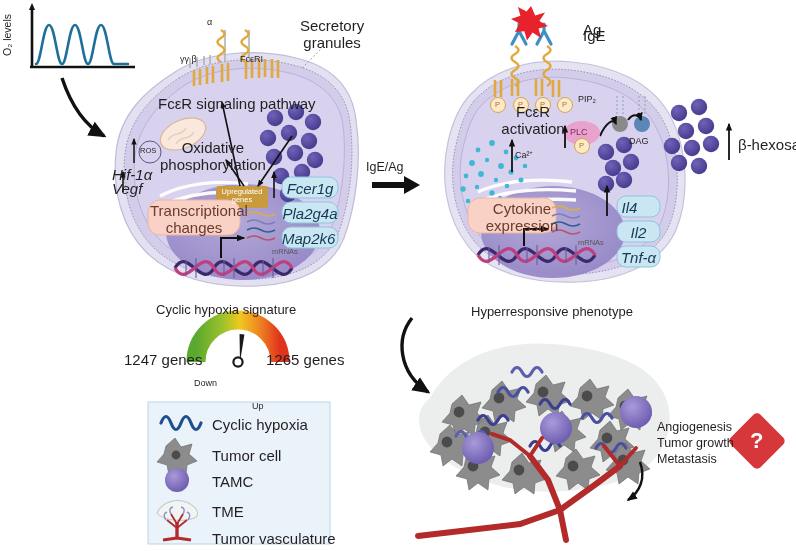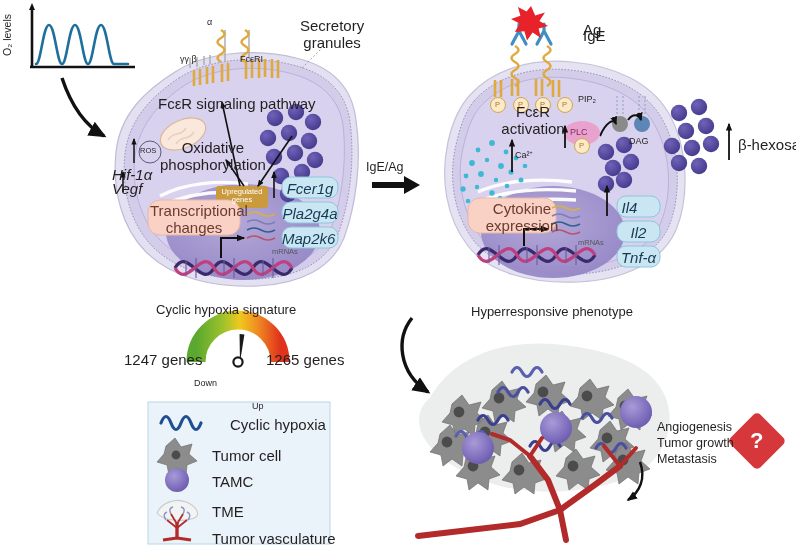--- a/index.html
+++ b/index.html
@@ -456,19 +456,19 @@
 <div class="lbl t-md" style="left:266px;top:352px;">1265 genes</div>
 <div class="lbl t-sm" style="left:252px;top:388px;margin-top:13px;">Up</div>
 
 <div class="lbl t-xl" style="left:471px;top:305px;">Hyperresponsive phenotype</div>
 
 <div class="lbl t-lg" style="left:657px;top:420px;">Angiogenesis</div>
 <div class="lbl t-lg" style="left:657px;top:436px;">Tumor growth</div>
 <div class="lbl t-lg" style="left:657px;top:452px;">Metastasis</div>
 <div class="lbl" style="left:750px;top:429px;font-size:22px;color:#fff;font-weight:bold;">?</div>
 
-<div class="lbl t-md" style="left:212px;top:417px;margin-left:18px;">Cyclic hypoxia</div>
+<div class="lbl t-md" style="left:212px;top:417px;">Cyclic hypoxia</div>
 <div class="lbl t-md" style="left:212px;top:448px;">Tumor cell</div>
 <div class="lbl t-md" style="left:212px;top:474px;">TAMC</div>
 <div class="lbl t-md" style="left:212px;top:504px;">TME</div>
 <div class="lbl t-md" style="left:212px;top:531px;">Tumor vasculature</div>
 
 </div>
 
 </body></html>

